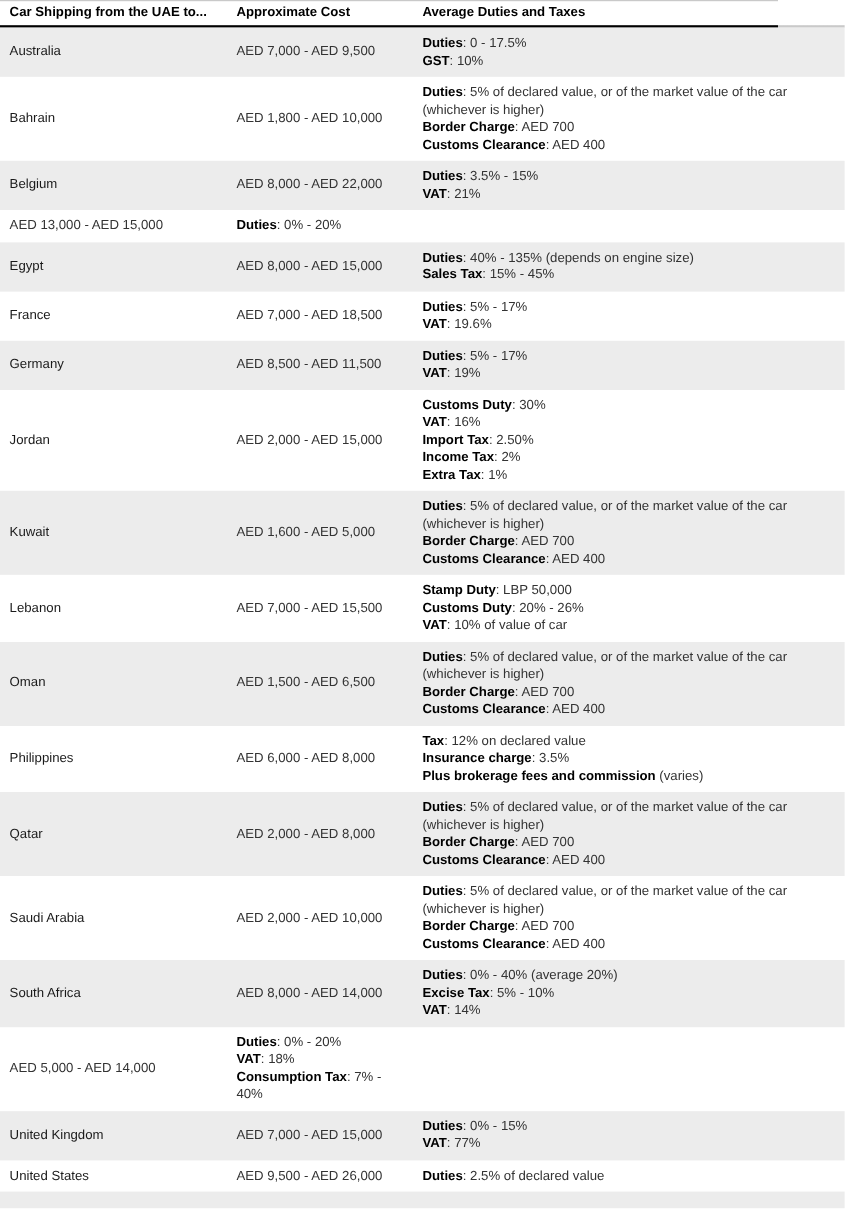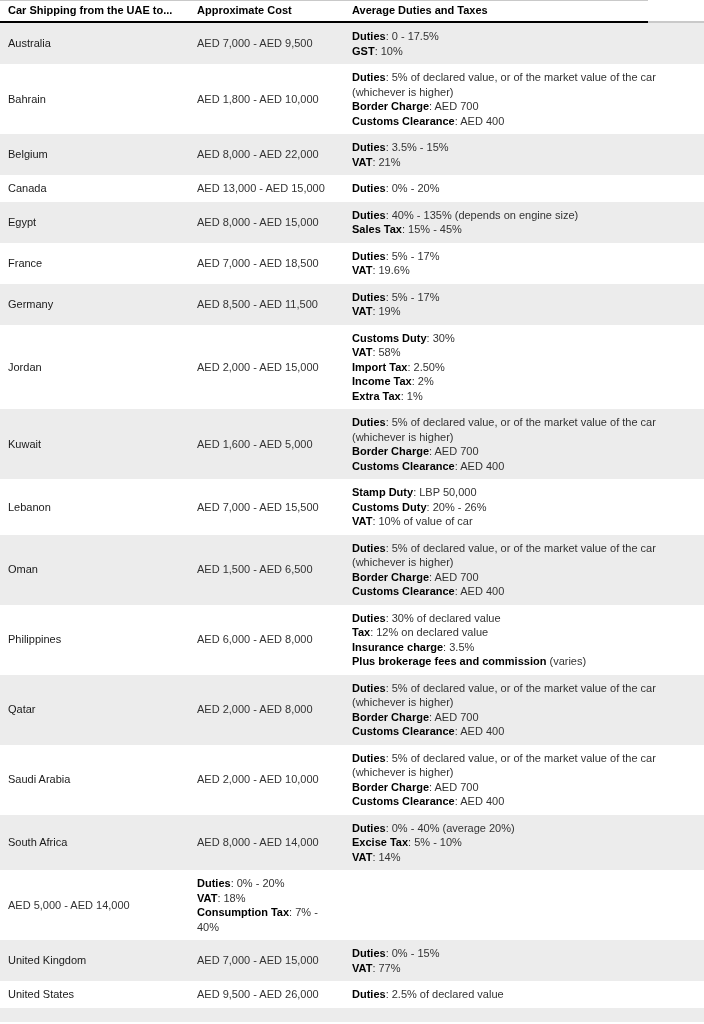--- a/index.html
+++ b/index.html
@@ -79,21 +79,20 @@
   <div class="row stripe">
     <div class="cell country">Belgium</div>
     <div class="cell cost">AED 8,000 - AED 22,000</div>
     <div class="cell taxes">
           <div class="tax-line"><b>Duties</b><span>: 3.5% - 15%</span></div>
           <div class="tax-line"><b>VAT</b><span>: 21%</span></div>
         </div>
   </div>
 
   <div class="row">
-    <div class="cell country">Canada</div>
     <div class="cell cost">AED 13,000 - AED 15,000</div>
     <div class="cell taxes">
           <div class="tax-line"><b>Duties</b><span>: 0% - 20%</span></div>
         </div>
   </div>
 
   <div class="row stripe">
     <div class="cell country">Egypt</div>
     <div class="cell cost">AED 8,000 - AED 15,000</div>
     <div class="cell taxes">
@@ -118,21 +117,21 @@
           <div class="tax-line"><b>Duties</b><span>: 5% - 17%</span></div>
           <div class="tax-line"><b>VAT</b><span>: 19%</span></div>
         </div>
   </div>
 
   <div class="row">
     <div class="cell country">Jordan</div>
     <div class="cell cost">AED 2,000 - AED 15,000</div>
     <div class="cell taxes">
           <div class="tax-line"><b>Customs Duty</b><span>: 30%</span></div>
-          <div class="tax-line"><b>VAT</b><span>: 58%</span></div>
+          <div class="tax-line"><b>VAT</b><span>: 16%</span></div>
           <div class="tax-line"><b>Import Tax</b><span>: 2.50%</span></div>
           <div class="tax-line"><b>Income Tax</b><span>: 2%</span></div>
           <div class="tax-line"><b>Extra Tax</b><span>: 1%</span></div>
         </div>
   </div>
 
   <div class="row stripe">
     <div class="cell country">Kuwait</div>
     <div class="cell cost">AED 1,600 - AED 5,000</div>
     <div class="cell taxes">
@@ -159,21 +158,20 @@
           <div class="tax-line"><b>Duties</b><span>: 5% of declared value, or of the market value of the car (whichever is higher)</span></div>
           <div class="tax-line"><b>Border Charge</b><span>: AED 700</span></div>
           <div class="tax-line"><b>Customs Clearance</b><span>: AED 400</span></div>
         </div>
   </div>
 
   <div class="row">
     <div class="cell country">Philippines</div>
     <div class="cell cost">AED 6,000 - AED 8,000</div>
     <div class="cell taxes">
-          <div class="tax-line"><b>Duties</b><span>: 30% of declared value</span></div>
           <div class="tax-line"><b>Tax</b><span>: 12% on declared value</span></div>
           <div class="tax-line"><b>Insurance charge</b><span>: 3.5%</span></div>
           <div class="tax-line"><b>Plus brokerage fees and commission</b><span> (varies)</span></div>
         </div>
   </div>
 
   <div class="row stripe">
     <div class="cell country">Qatar</div>
     <div class="cell cost">AED 2,000 - AED 8,000</div>
     <div class="cell taxes">

